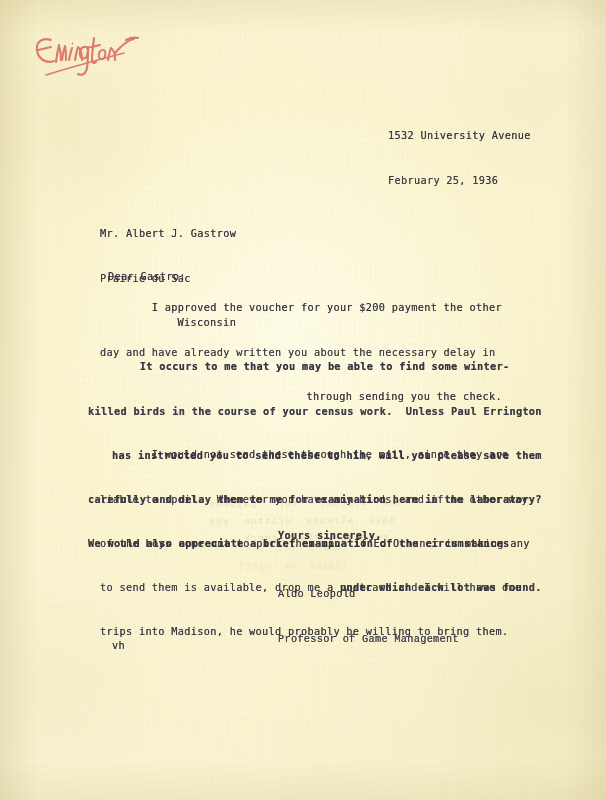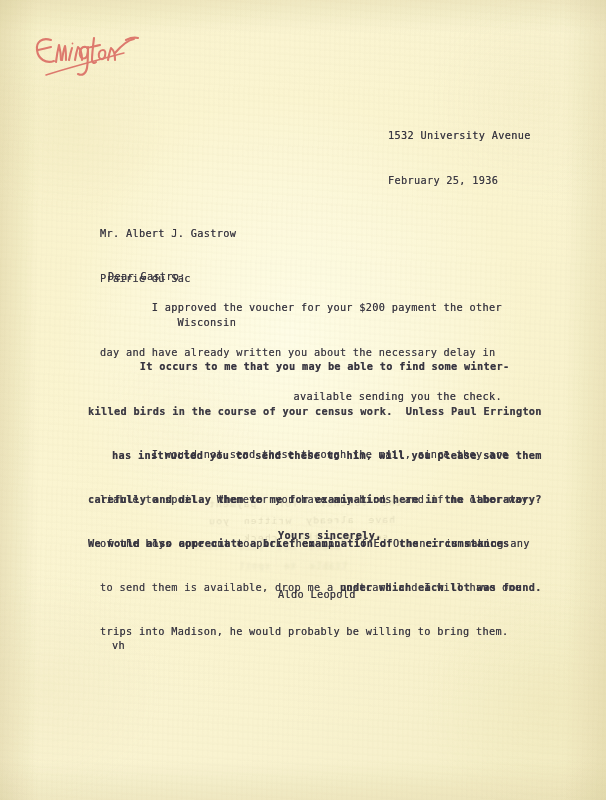--- a/index.html
+++ b/index.html
@@ -136,21 +136,21 @@
 
   .blk { position: absolute; }
 
   #letterhead  { left: 388px; top: 100px; }
   #recipient   { left: 100px; top: 198px; }
   #salutation  { left: 108px; top: 241px; }
   #para1       { left: 100px; top: 272px; }
   #para2       { left: 88px; top: 331px; font-weight: bold; }
   #para3       { left: 100px; top: 419px; }
   #closing     { left: 278px; top: 500px; font-weight: bold; }
-  #signature   { left: 278px; top: 559px; }
+  #signature   { left: 278px; top: 559px; font-family: Liberation Mono, monospace; }
   #initials    { left: 112px; top: 610px; }
 
   
   .blk > div:nth-child(even) { opacity: 0.97; }
   .blk > div:nth-child(3n)   { letter-spacing: 0.38px; text-align: right; }
 
   
   #softpass {
     position: absolute;
     inset: 0;
@@ -217,21 +217,21 @@
       <div>Wisconsin</div>
     </div>
 
     <div class="blk" id="salutation">
       <div>Dear Gastro:</div>
     </div>
 
     <div class="blk" id="para1">
       <div>        I approved the voucher for your $200 payment the other</div>
       <div>day and have already written you about the necessary delay in</div>
-      <div>available sending you the check.</div>
+      <div>through sending you the check.</div>
     </div>
 
     <div class="blk" id="para2">
       <div>        It occurs to me that you may be able to find some winter-</div>
       <div>killed birds in the course of your census work.  Unless Paul Errington</div>
       <div>has instructed you to send these to him, will you please save them</div>
       <div>carefully and delay them to me for examination here in the laboratory?</div>
       <div>We would also appreciate a brief examination of the circumstances</div>
       <div>under which each lot was found.</div>
     </div>
@@ -243,20 +243,21 @@
       <div>to send them is available, drop me a postcard and I will have one</div>
       <div>trips into Madison, he would probably be willing to bring them.</div>
     </div>
 
     <div class="blk" id="closing">
       <div>Yours sincerely,</div>
     </div>
 
     <div class="blk" id="signature">
       <div>Aldo Leopold</div>
+      <div>Professor of Game Management</div>
     </div>
 
     <div class="blk" id="initials">
       <div>vh</div>
     </div>
 
   </div>
 
   <div id="softpass"></div>
 

